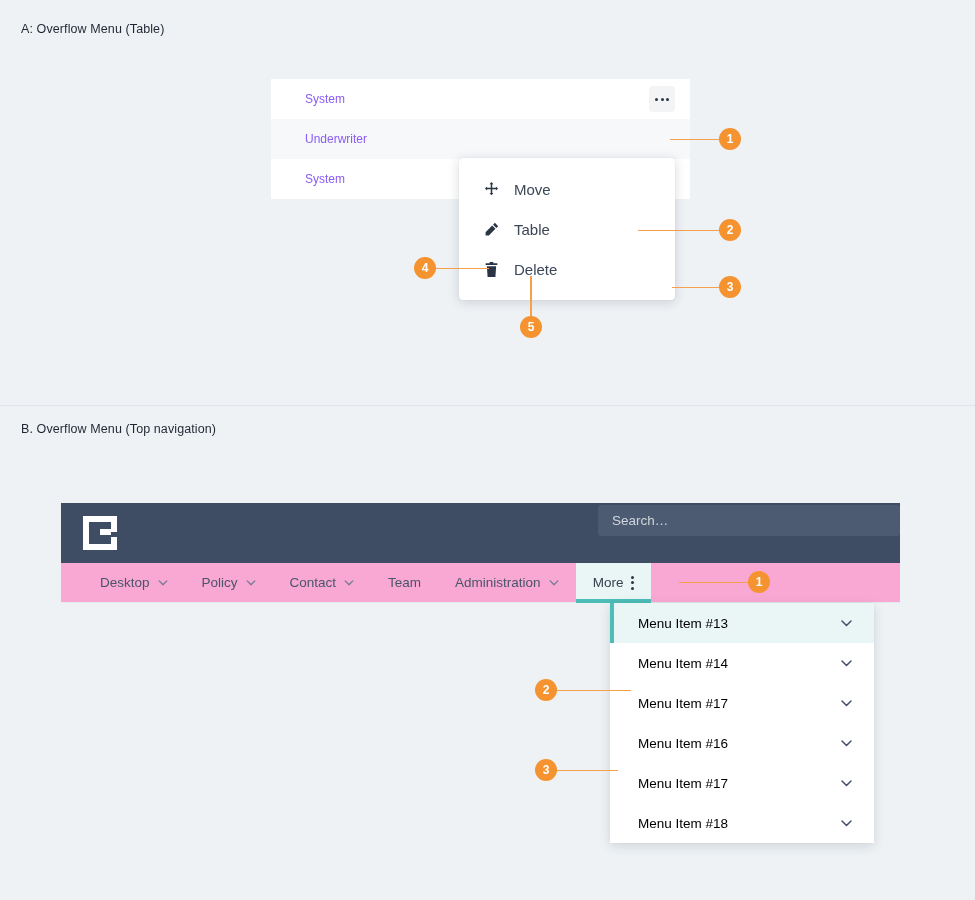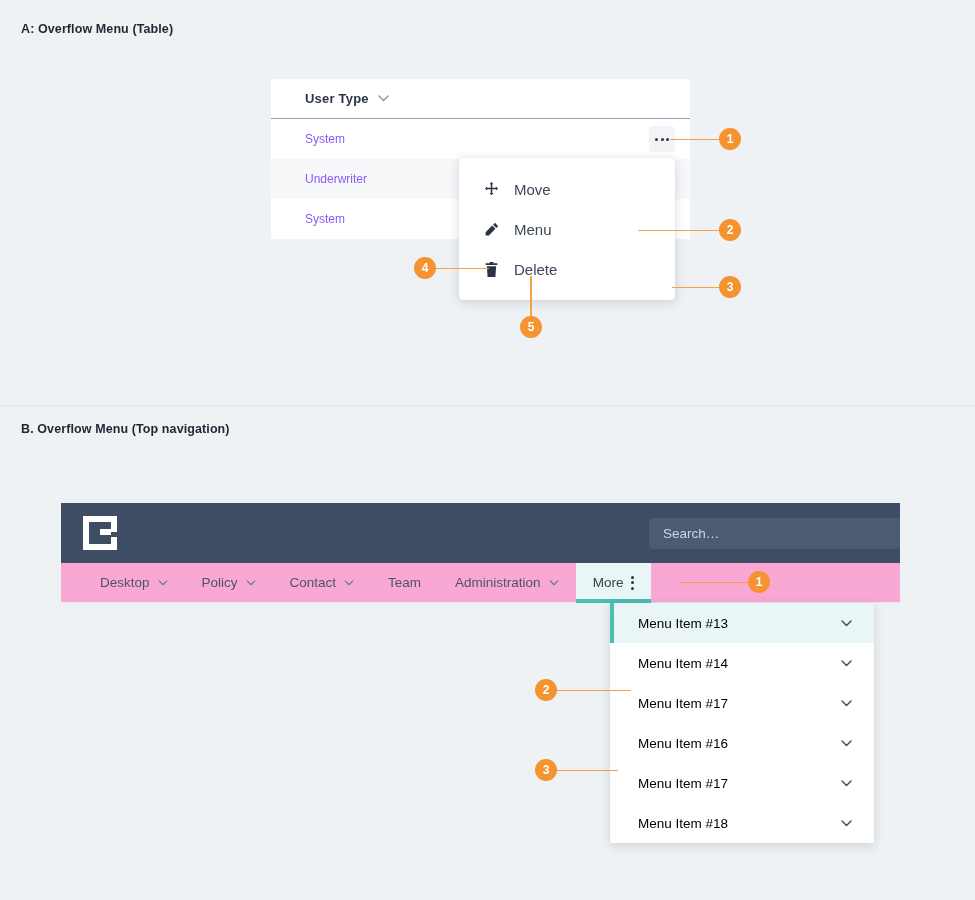--- a/index.html
+++ b/index.html
@@ -15,21 +15,21 @@
   
   .section-divider {
     position: absolute;
     left: 0; top: 405px;
     width: 975px; height: 1px;
     background: #dfe5ea;
   }
   .section-title {
     position: absolute;
     font-size: 12.5px;
-    font-weight: bold;
+    font-weight: normal;
     color: #1f2733;
     letter-spacing: 0.1px;
     white-space: nowrap;
   }
   #title-a { left: 21px; top: 22px; }
   #title-b { left: 21px; top: 422px; }
 
   
   .table-card {
     position: absolute;
@@ -142,22 +142,22 @@
   .logo-mark .r2 {
     position: absolute; right: 0; bottom: 0;
     width: 6px; height: 13px; background: #ffffff;
   }
   .logo-mark .bar {
     position: absolute; right: 6px; top: 13px;
     width: 11px; height: 6px; background: #ffffff;
   }
   .search-box {
     position: absolute;
-    right: 0; top: 15px;
-    width: 251px; height: 31px;
+    right: 0; top: 2px;
+    width: 302px; height: 31px;
     background: #4c5b71;
     border-radius: 3px;
     display: flex;
     align-items: center;
     padding-left: 14px;
   }
   .search-box .ph { font-size: 13.5px; color: #cfd6de; }
 
   .app-nav {
     height: 40px;
@@ -250,28 +250,20 @@
 </head>
 <body>
 
 <div class="page">
 
   <div class="section-divider"></div>
 
   <div class="section-title" id="title-a">A: Overflow Menu (Table)</div>
 
   <div class="table-card">
-    <div class="table-head">
-      <span class="th-label">User Type</span>
-      <span class="sort-caret">
-        <svg width="11" height="7" viewBox="0 0 11 7">
-            <path d="M1 1l4.5 4.5L10 1" stroke="#8092ad" stroke-width="1.4" fill="none" stroke-linecap="round" stroke-linejoin="round"></path>
-          </svg>
-      </span>
-    </div>
 
     <div class="table-row">
       <span class="td-label">System</span>
       <span class="kebab-btn">
           <i></i>
           <i></i>
           <i></i>
         </span>
     </div>
     <div class="table-row alt">
@@ -290,21 +282,21 @@
         </svg>
       </span>
       <span class="lbl">Move</span>
     </div>
     <div class="ctx-item">
       <span class="ctx-ico">
         <svg width="15" height="15" viewBox="0 0 16 16" fill="#2b3445">
           <path d="M11.6.9l3.5 3.5-1.9 1.9-3.5-3.5zM8.7 3.8l3.5 3.5-7 7H1.7v-3.5z"></path>
         </svg>
       </span>
-      <span class="lbl">Menu</span>
+      <span class="lbl">Table</span>
     </div>
     <div class="ctx-item">
       <span class="ctx-ico">
         <svg width="13" height="15" viewBox="0 0 14 16" fill="#2b3445">
           <path d="M5 0h4v1.4h4.3v1.8H.7V1.4H5zM2 4.6h10l-.8 11.4H2.8z"></path>
         </svg>
       </span>
       <span class="lbl">Delete</span>
     </div>
   </div>

